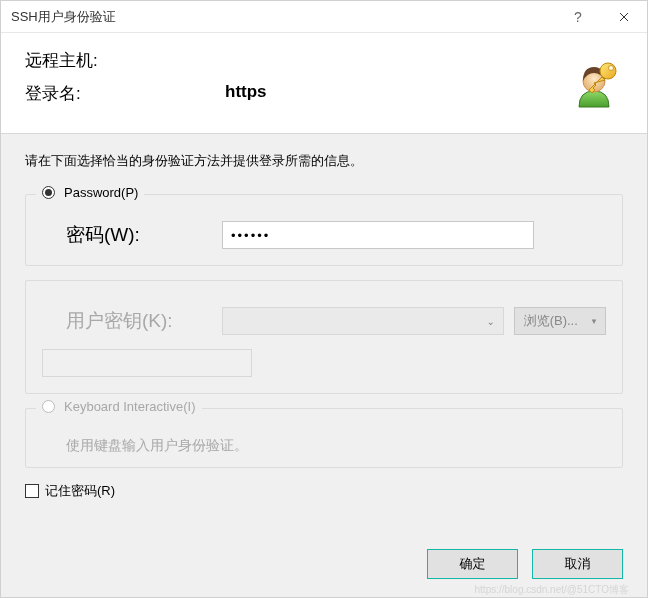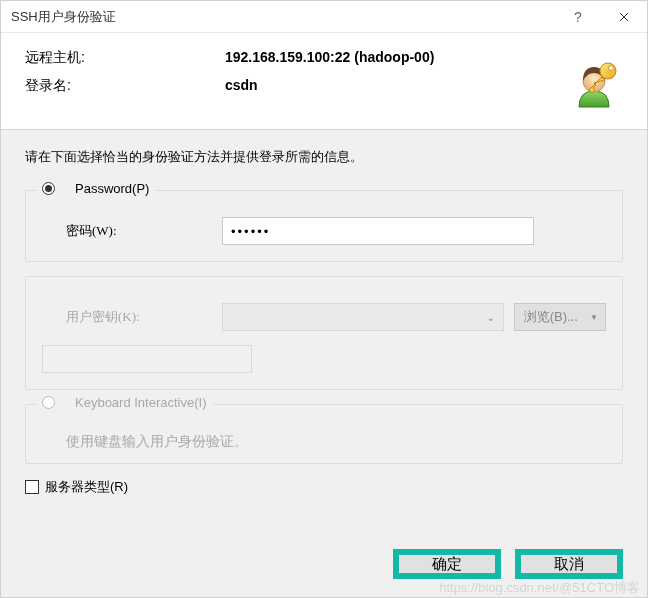--- a/index.html
+++ b/index.html
@@ -47,21 +47,21 @@
       display: flex;
       align-items: flex-start;
       border-bottom: 1px solid #d8d8d8;
     }
     .header-info {
       flex: 1;
     }
     .info-row {
       display: flex;
       margin-bottom: 10px;
-      font-size: 14px;
+      font-size: 17px;
     }
     .info-label {
       width: 200px;
       color: #000;
     }
     .info-value {
       font-weight: bold;
       color: #000;
     }
     .header-icon {
@@ -88,21 +88,21 @@
       position: relative;
     }
     .group-title {
       position: absolute;
       top: -10px;
       left: 10px;
       background: #f0f0f0;
       padding: 0 6px;
       display: flex;
       align-items: center;
-      gap: 20px;
+      gap: 9px;
       font-size: 13px;
     }
     .radio {
       width: 13px;
       height: 13px;
       border-radius: 50%;
       border: 1px solid #333;
       display: inline-flex;
       align-items: center;
       justify-content: center;
@@ -121,22 +121,21 @@
     .disabled-text { color: #a8a8a8; }
     .form-row {
       display: flex;
       align-items: center;
       margin-top: 6px;
       gap: 10px;
     }
     .form-label {
       width: 170px;
       padding-left: 24px;
-      font-size: 13px;
-      font-family: Liberation Serif, serif;
+      font-size: 19px;
     }
     .text-input {
       height: 28px;
       border: 1px solid #c8c8c8;
       background: #fff;
       padding: 0 8px;
       font-size: 13px;
       font-family: inherit;
       letter-spacing: 2px;
     }
@@ -192,33 +191,33 @@
     }
     .footer {
       padding: 10px 24px 18px 24px;
       display: flex;
       justify-content: flex-end;
       gap: 14px;
       background: #f0f0f0;
       position: relative;
     }
     .btn {
-      width: 108px;
+      width: 91px;
       height: 30px;
-      border: 6px solid #14b8a6;
+      border: 1px solid #14b8a6;
       background: #e1e1e1;
-      font-size: 15px;
+      font-size: 13px;
       font-family: inherit;
       cursor: pointer;
     }
     .watermark {
       position: absolute;
-      right: 7px;
+      right: 18px;
       bottom: 0px;
-      font-size: 13px;
+      font-size: 10px;
       color: rgba(0,0,0,0.12);
       pointer-events: none;
       margin-left: 36px;
     }
   </style>
 </head>
 <body>
 
 <div class="window">
 
@@ -229,25 +228,24 @@
       <svg width="10" height="10" viewBox="0 0 10 10">
           <path d="M1 1 L9 9 M9 1 L1 9" stroke="#333" stroke-width="1"></path>
         </svg>
     </div>
   </div>
 
   <div class="header">
     <div class="header-info">
       <div class="info-row">
         <span class="info-label">远程主机:</span>
-        <span class="info-value">192.168.159.100:22 (hadoop-00)</span>
       </div>
       <div class="info-row">
         <span class="info-label">登录名:</span>
-        <span class="info-value">csdn</span>
+        <span class="info-value">https</span>
       </div>
     </div>
     <div class="header-icon">
       <svg width="58" height="58" viewBox="0 0 58 58">
         <defs>
           <radialGradient id="gface" cx="50%" cy="40%">
               <stop offset="0%" stop-color="#fce9c8"></stop>
               <stop offset="100%" stop-color="#e8b878"></stop>
             </radialGradient>
           <linearGradient id="gbody" x1="0" y1="0" x2="0" y2="1">
@@ -302,21 +300,21 @@
     <div class="group" style="padding-bottom:12px">
       <div class="group-title">
         <span class="radio disabled"></span>
         <span class="disabled-text">Keyboard Interactive(I)</span>
       </div>
       <div class="sub-text disabled-text">使用键盘输入用户身份验证。</div>
     </div>
 
     <div class="checkbox-row">
       <span class="checkbox"></span>
-      <span>服务器类型(R)</span>
+      <span>记住密码(R)</span>
     </div>
   </div>
 
   <div class="footer">
     <button class="btn">确定</button>
     <button class="btn">取消</button>
     <div class="watermark">https://blog.csdn.net/@51CTO博客</div>
   </div>
 
 </div>

